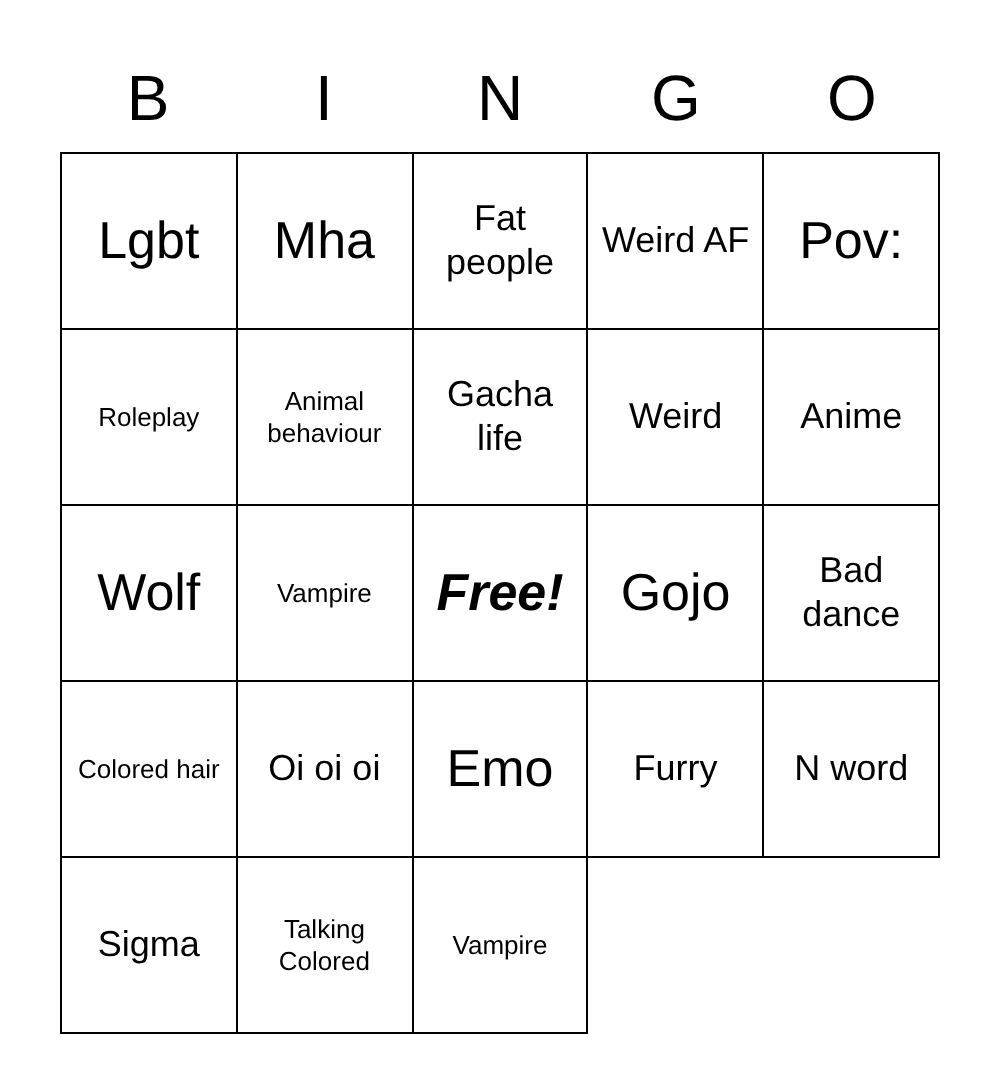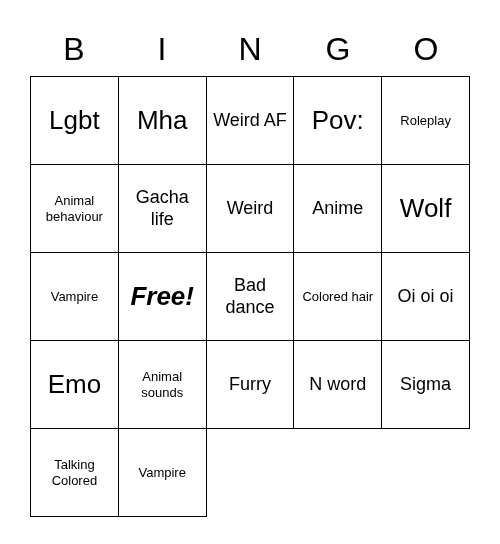--- a/index.html
+++ b/index.html
@@ -66,34 +66,35 @@
   <div class="bingo-header">
   <div class="bingo-header-cell">B</div>
       <div class="bingo-header-cell">I</div>
       <div class="bingo-header-cell">N</div>
       <div class="bingo-header-cell">G</div>
       <div class="bingo-header-cell">O</div>
     </div>
   <div class="bingo-grid">
   <div class="bingo-cell large">Lgbt</div>
       <div class="bingo-cell large">Mha</div>
+      <div class="bingo-cell medium">Fat people</div>
       <div class="bingo-cell medium">Weird AF</div>
       <div class="bingo-cell large">Pov:</div>
       <div class="bingo-cell small">Roleplay</div>
       <div class="bingo-cell small">Animal behaviour</div>
       <div class="bingo-cell medium">Gacha life</div>
       <div class="bingo-cell medium">Weird</div>
       <div class="bingo-cell medium">Anime</div>
       <div class="bingo-cell large">Wolf</div>
       <div class="bingo-cell small">Vampire</div>
       <div class="bingo-cell free">Free!</div>
+      <div class="bingo-cell large">Gojo</div>
       <div class="bingo-cell medium">Bad dance</div>
       <div class="bingo-cell small">Colored hair</div>
       <div class="bingo-cell medium">Oi oi oi</div>
       <div class="bingo-cell large">Emo</div>
-      <div class="bingo-cell small">Animal sounds</div>
       <div class="bingo-cell medium">Furry</div>
       <div class="bingo-cell medium">N word</div>
       <div class="bingo-cell medium">Sigma</div>
       <div class="bingo-cell small">Talking Colored</div>
       <div class="bingo-cell small">Vampire</div>
     </div>
 </div>
 
 </body></html>

